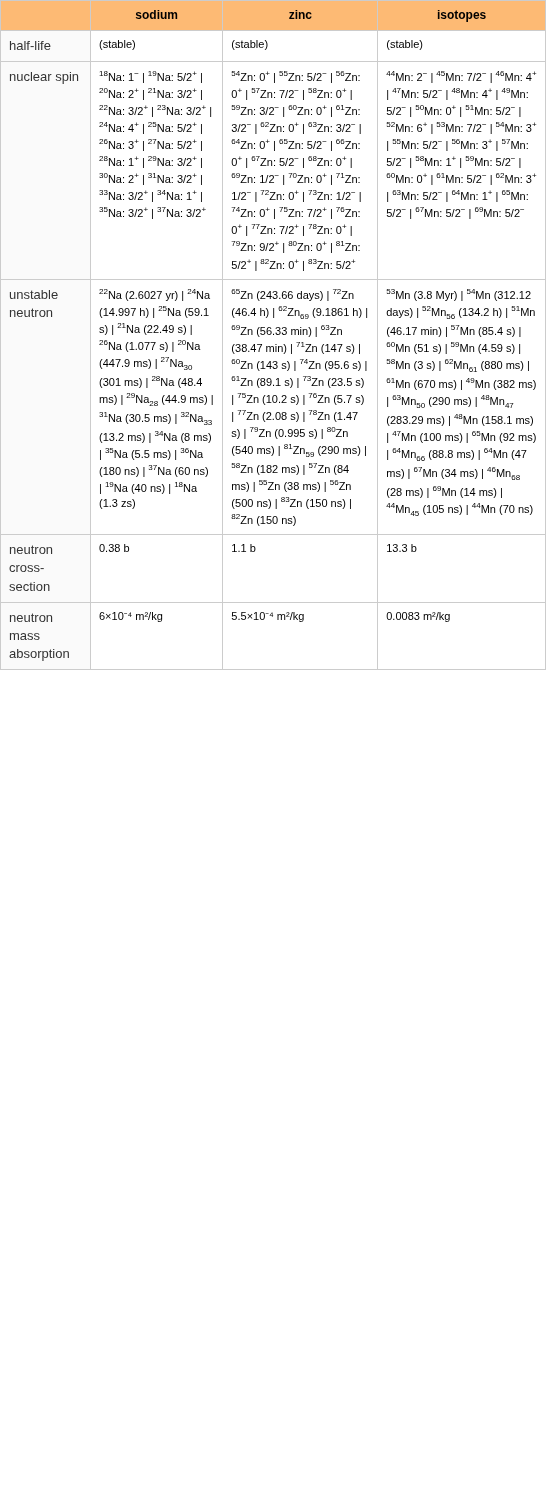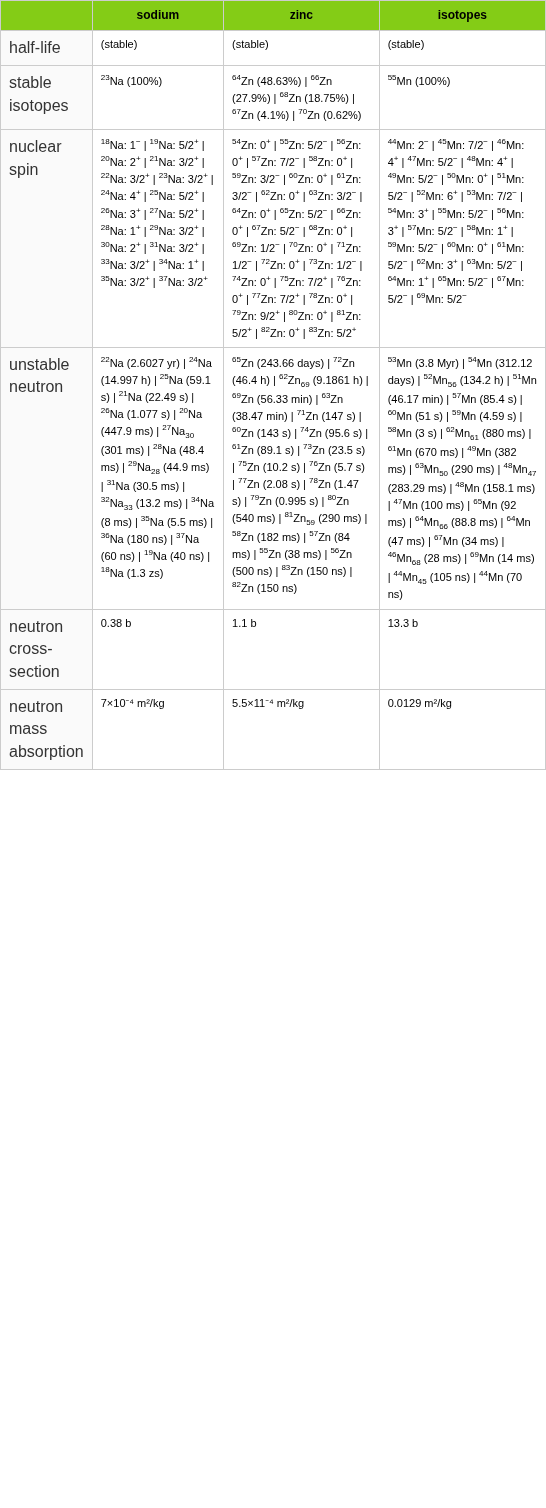--- a/index.html
+++ b/index.html
@@ -15,27 +15,27 @@
     }
     th, td {
       border: 1px solid #ccc;
       padding: 6px 8px;
       vertical-align: top;
       line-height: 1.4;
     }
     th {
       text-align: center;
       font-weight: bold;
-      background: #84cc16;
+      background: #fdba74;
     }
     td:first-child {
       font-weight: normal;
       color: #333;
       width: 90px;
-      font-size: 16px;
+      font-size: 13px;
     }
     td {
       font-size: 11px;
     }
     sup {
       font-size: 8px;
       vertical-align: super;
     }
     sub {
       font-size: 8px;
@@ -59,43 +59,37 @@
     </tr>
   </thead>
   <tbody id="table-body">
   <tr>
         <td class="row-header">half-life</td>
         <td>(stable)</td>
         <td>(stable)</td>
         <td>(stable)</td>
       </tr>
       <tr>
-        <td class="row-header">stable isotopes</td>
-        <td><sup>23</sup>Na (100%)</td>
-        <td><sup>64</sup>Zn (48.63%) | <sup>66</sup>Zn (27.9%) | <sup>68</sup>Zn (18.75%) | <sup>67</sup>Zn (4.1%) | <sup>70</sup>Zn (0.62%)</td>
-        <td><sup>55</sup>Mn (100%)</td>
-      </tr>
-      <tr>
         <td class="row-header">nuclear spin</td>
         <td><sup>18</sup>Na: 1<sup>−</sup> | <sup>19</sup>Na: 5/2<sup>+</sup> | <sup>20</sup>Na: 2<sup>+</sup> | <sup>21</sup>Na: 3/2<sup>+</sup> | <sup>22</sup>Na: 3/2<sup>+</sup> | <sup>23</sup>Na: 3/2<sup>+</sup> | <sup>24</sup>Na: 4<sup>+</sup> | <sup>25</sup>Na: 5/2<sup>+</sup> | <sup>26</sup>Na: 3<sup>+</sup> | <sup>27</sup>Na: 5/2<sup>+</sup> | <sup>28</sup>Na: 1<sup>+</sup> | <sup>29</sup>Na: 3/2<sup>+</sup> | <sup>30</sup>Na: 2<sup>+</sup> | <sup>31</sup>Na: 3/2<sup>+</sup> | <sup>33</sup>Na: 3/2<sup>+</sup> | <sup>34</sup>Na: 1<sup>+</sup> | <sup>35</sup>Na: 3/2<sup>+</sup> | <sup>37</sup>Na: 3/2<sup>+</sup></td>
         <td><sup>54</sup>Zn: 0<sup>+</sup> | <sup>55</sup>Zn: 5/2<sup>−</sup> | <sup>56</sup>Zn: 0<sup>+</sup> | <sup>57</sup>Zn: 7/2<sup>−</sup> | <sup>58</sup>Zn: 0<sup>+</sup> | <sup>59</sup>Zn: 3/2<sup>−</sup> | <sup>60</sup>Zn: 0<sup>+</sup> | <sup>61</sup>Zn: 3/2<sup>−</sup> | <sup>62</sup>Zn: 0<sup>+</sup> | <sup>63</sup>Zn: 3/2<sup>−</sup> | <sup>64</sup>Zn: 0<sup>+</sup> | <sup>65</sup>Zn: 5/2<sup>−</sup> | <sup>66</sup>Zn: 0<sup>+</sup> | <sup>67</sup>Zn: 5/2<sup>−</sup> | <sup>68</sup>Zn: 0<sup>+</sup> | <sup>69</sup>Zn: 1/2<sup>−</sup> | <sup>70</sup>Zn: 0<sup>+</sup> | <sup>71</sup>Zn: 1/2<sup>−</sup> | <sup>72</sup>Zn: 0<sup>+</sup> | <sup>73</sup>Zn: 1/2<sup>−</sup> | <sup>74</sup>Zn: 0<sup>+</sup> | <sup>75</sup>Zn: 7/2<sup>+</sup> | <sup>76</sup>Zn: 0<sup>+</sup> | <sup>77</sup>Zn: 7/2<sup>+</sup> | <sup>78</sup>Zn: 0<sup>+</sup> | <sup>79</sup>Zn: 9/2<sup>+</sup> | <sup>80</sup>Zn: 0<sup>+</sup> | <sup>81</sup>Zn: 5/2<sup>+</sup> | <sup>82</sup>Zn: 0<sup>+</sup> | <sup>83</sup>Zn: 5/2<sup>+</sup></td>
         <td><sup>44</sup>Mn: 2<sup>−</sup> | <sup>45</sup>Mn: 7/2<sup>−</sup> | <sup>46</sup>Mn: 4<sup>+</sup> | <sup>47</sup>Mn: 5/2<sup>−</sup> | <sup>48</sup>Mn: 4<sup>+</sup> | <sup>49</sup>Mn: 5/2<sup>−</sup> | <sup>50</sup>Mn: 0<sup>+</sup> | <sup>51</sup>Mn: 5/2<sup>−</sup> | <sup>52</sup>Mn: 6<sup>+</sup> | <sup>53</sup>Mn: 7/2<sup>−</sup> | <sup>54</sup>Mn: 3<sup>+</sup> | <sup>55</sup>Mn: 5/2<sup>−</sup> | <sup>56</sup>Mn: 3<sup>+</sup> | <sup>57</sup>Mn: 5/2<sup>−</sup> | <sup>58</sup>Mn: 1<sup>+</sup> | <sup>59</sup>Mn: 5/2<sup>−</sup> | <sup>60</sup>Mn: 0<sup>+</sup> | <sup>61</sup>Mn: 5/2<sup>−</sup> | <sup>62</sup>Mn: 3<sup>+</sup> | <sup>63</sup>Mn: 5/2<sup>−</sup> | <sup>64</sup>Mn: 1<sup>+</sup> | <sup>65</sup>Mn: 5/2<sup>−</sup> | <sup>67</sup>Mn: 5/2<sup>−</sup> | <sup>69</sup>Mn: 5/2<sup>−</sup></td>
       </tr>
       <tr>
         <td class="row-header">unstable neutron</td>
         <td><sup>22</sup>Na (2.6027 yr) | <sup>24</sup>Na (14.997 h) | <sup>25</sup>Na (59.1 s) | <sup>21</sup>Na (22.49 s) | <sup>26</sup>Na (1.077 s) | <sup>20</sup>Na (447.9 ms) | <sup>27</sup>Na<sub>30</sub> (301 ms) | <sup>28</sup>Na (48.4 ms) | <sup>29</sup>Na<sub>28</sub> (44.9 ms) | <sup>31</sup>Na (30.5 ms) | <sup>32</sup>Na<sub>33</sub> (13.2 ms) | <sup>34</sup>Na (8 ms) | <sup>35</sup>Na (5.5 ms) | <sup>36</sup>Na (180 ns) | <sup>37</sup>Na (60 ns) | <sup>19</sup>Na (40 ns) | <sup>18</sup>Na (1.3 zs)</td>
         <td><sup>65</sup>Zn (243.66 days) | <sup>72</sup>Zn (46.4 h) | <sup>62</sup>Zn<sub>69</sub> (9.1861 h) | <sup>69</sup>Zn (56.33 min) | <sup>63</sup>Zn (38.47 min) | <sup>71</sup>Zn (147 s) | <sup>60</sup>Zn (143 s) | <sup>74</sup>Zn (95.6 s) | <sup>61</sup>Zn (89.1 s) | <sup>73</sup>Zn (23.5 s) | <sup>75</sup>Zn (10.2 s) | <sup>76</sup>Zn (5.7 s) | <sup>77</sup>Zn (2.08 s) | <sup>78</sup>Zn (1.47 s) | <sup>79</sup>Zn (0.995 s) | <sup>80</sup>Zn (540 ms) | <sup>81</sup>Zn<sub>59</sub> (290 ms) | <sup>58</sup>Zn (182 ms) | <sup>57</sup>Zn (84 ms) | <sup>55</sup>Zn (38 ms) | <sup>56</sup>Zn (500 ns) | <sup>83</sup>Zn (150 ns) | <sup>82</sup>Zn (150 ns)</td>
         <td><sup>53</sup>Mn (3.8 Myr) | <sup>54</sup>Mn (312.12 days) | <sup>52</sup>Mn<sub>56</sub> (134.2 h) | <sup>51</sup>Mn (46.17 min) | <sup>57</sup>Mn (85.4 s) | <sup>60</sup>Mn (51 s) | <sup>59</sup>Mn (4.59 s) | <sup>58</sup>Mn (3 s) | <sup>62</sup>Mn<sub>61</sub> (880 ms) | <sup>61</sup>Mn (670 ms) | <sup>49</sup>Mn (382 ms) | <sup>63</sup>Mn<sub>50</sub> (290 ms) | <sup>48</sup>Mn<sub>47</sub> (283.29 ms) | <sup>48</sup>Mn (158.1 ms) | <sup>47</sup>Mn (100 ms) | <sup>65</sup>Mn (92 ms) | <sup>64</sup>Mn<sub>66</sub> (88.8 ms) | <sup>64</sup>Mn (47 ms) | <sup>67</sup>Mn (34 ms) | <sup>46</sup>Mn<sub>68</sub> (28 ms) | <sup>69</sup>Mn (14 ms) | <sup>44</sup>Mn<sub>45</sub> (105 ns) | <sup>44</sup>Mn (70 ns)</td>
       </tr>
       <tr>
         <td class="row-header">neutron cross-section</td>
         <td>0.38 b</td>
         <td>1.1 b</td>
         <td>13.3 b</td>
       </tr>
       <tr>
         <td class="row-header">neutron mass absorption</td>
-        <td>7×10⁻⁴ m²/kg</td>
-        <td>5.5×11⁻⁴ m²/kg</td>
-        <td>0.0129 m²/kg</td>
+        <td>6×10⁻⁴ m²/kg</td>
+        <td>5.5×10⁻⁴ m²/kg</td>
+        <td>0.0083 m²/kg</td>
       </tr>
     </tbody>
 </table>
 
 </body></html>

